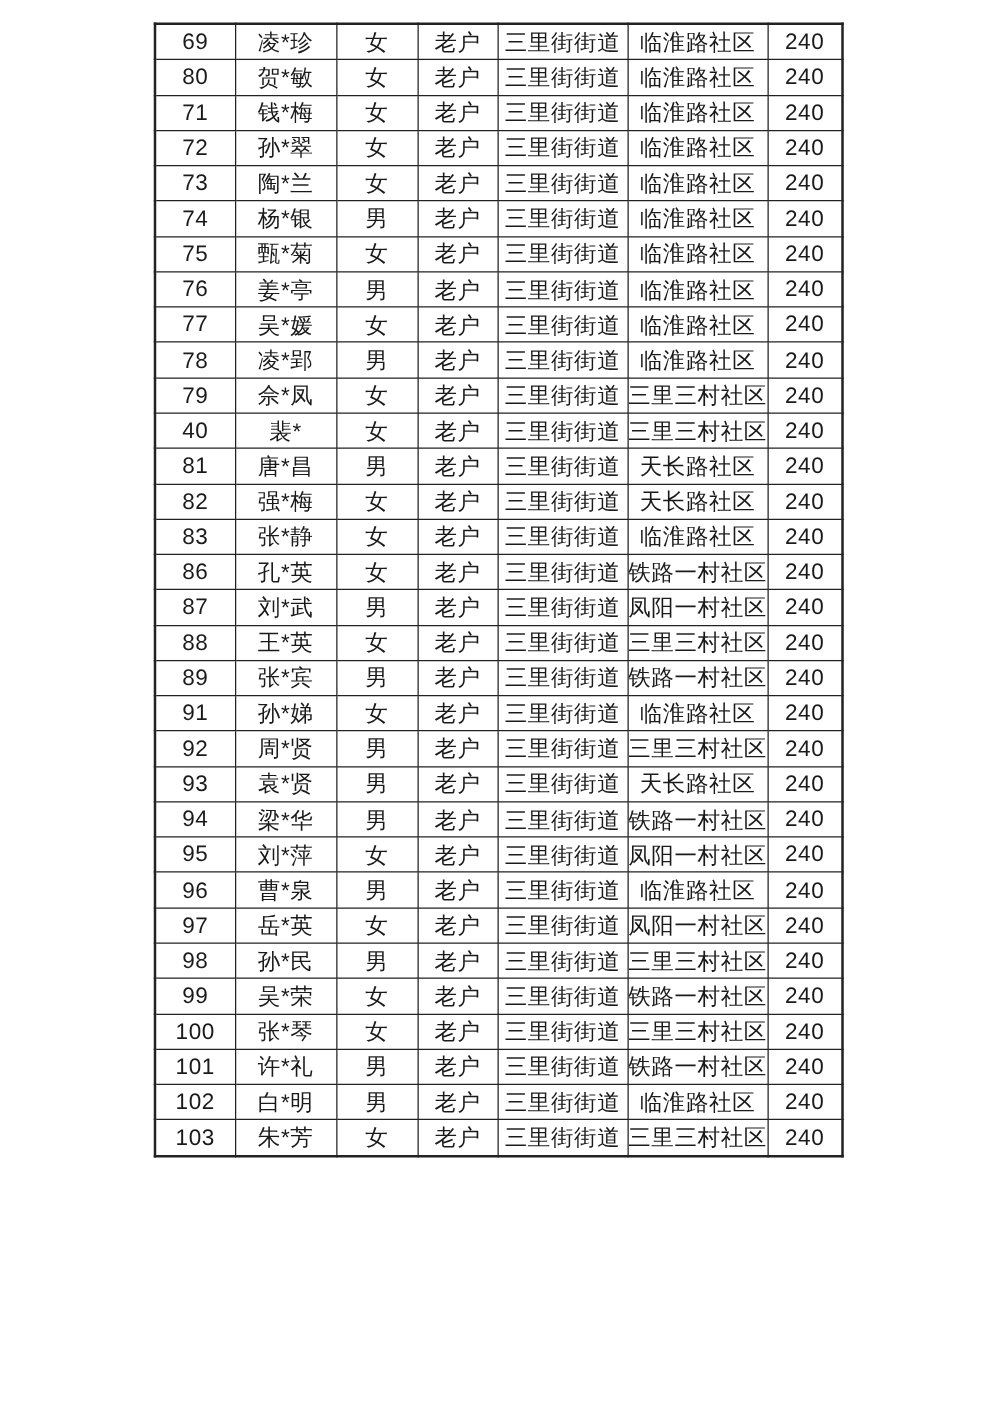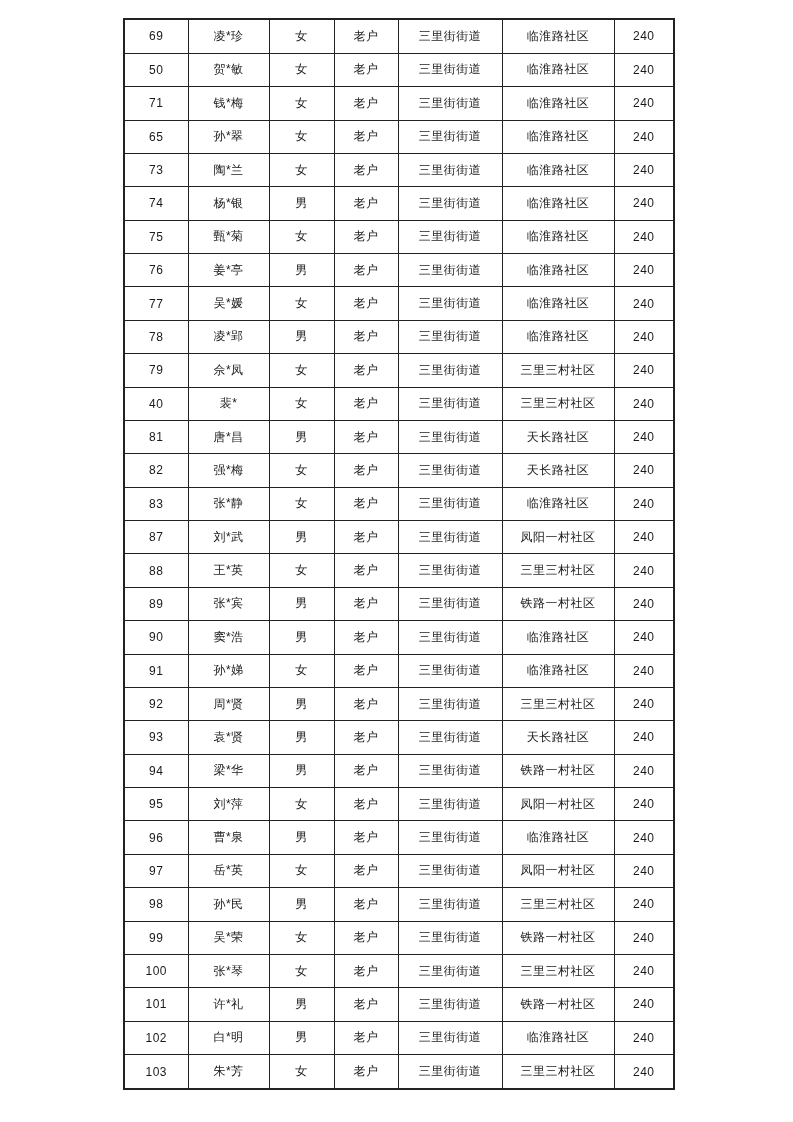--- a/index.html
+++ b/index.html
@@ -13,25 +13,25 @@
     height: 1122px;
     background: #ffffff;
     overflow: hidden;
     font-family: "Liberation Sans", "DejaVu Sans", sans-serif;
   }
   table.roster {
     position: absolute;
     left: 123px;
     top: 18px;
     width: 550px;
-    height: 1072px;
+    height: 908px;
     border-collapse: collapse;
     table-layout: fixed;
     border: 2px solid #222222;
-    font-size: 12px;
+    font-size: 18px;
     color: #1a1a1a;
   }
   table.roster td {
     border: 1px solid #222222;
     text-align: center;
     vertical-align: middle;
     padding: 0;
     white-space: nowrap;
     overflow: hidden;
     letter-spacing: 0.5px;
@@ -55,39 +55,39 @@
         <tr>
     <td>69</td>
     <td>凌*珍</td>
     <td>女</td>
     <td>老户</td>
     <td>三里街街道</td>
     <td>临淮路社区</td>
     <td>240</td>
   </tr>
         <tr>
-    <td>50</td>
+    <td>80</td>
     <td>贺*敏</td>
     <td>女</td>
     <td>老户</td>
     <td>三里街街道</td>
     <td>临淮路社区</td>
     <td>240</td>
   </tr>
         <tr>
     <td>71</td>
     <td>钱*梅</td>
     <td>女</td>
     <td>老户</td>
     <td>三里街街道</td>
     <td>临淮路社区</td>
     <td>240</td>
   </tr>
         <tr>
-    <td>65</td>
+    <td>72</td>
     <td>孙*翠</td>
     <td>女</td>
     <td>老户</td>
     <td>三里街街道</td>
     <td>临淮路社区</td>
     <td>240</td>
   </tr>
         <tr>
     <td>73</td>
     <td>陶*兰</td>
@@ -181,20 +181,29 @@
         <tr>
     <td>83</td>
     <td>张*静</td>
     <td>女</td>
     <td>老户</td>
     <td>三里街街道</td>
     <td>临淮路社区</td>
     <td>240</td>
   </tr>
         <tr>
+    <td>86</td>
+    <td>孔*英</td>
+    <td>女</td>
+    <td>老户</td>
+    <td>三里街街道</td>
+    <td>铁路一村社区</td>
+    <td>240</td>
+  </tr>
+        <tr>
     <td>87</td>
     <td>刘*武</td>
     <td>男</td>
     <td>老户</td>
     <td>三里街街道</td>
     <td>凤阳一村社区</td>
     <td>240</td>
   </tr>
         <tr>
     <td>88</td>
@@ -205,29 +214,20 @@
     <td>三里三村社区</td>
     <td>240</td>
   </tr>
         <tr>
     <td>89</td>
     <td>张*宾</td>
     <td>男</td>
     <td>老户</td>
     <td>三里街街道</td>
     <td>铁路一村社区</td>
-    <td>240</td>
-  </tr>
-        <tr>
-    <td>90</td>
-    <td>窦*浩</td>
-    <td>男</td>
-    <td>老户</td>
-    <td>三里街街道</td>
-    <td>临淮路社区</td>
     <td>240</td>
   </tr>
         <tr>
     <td>91</td>
     <td>孙*娣</td>
     <td>女</td>
     <td>老户</td>
     <td>三里街街道</td>
     <td>临淮路社区</td>
     <td>240</td>

